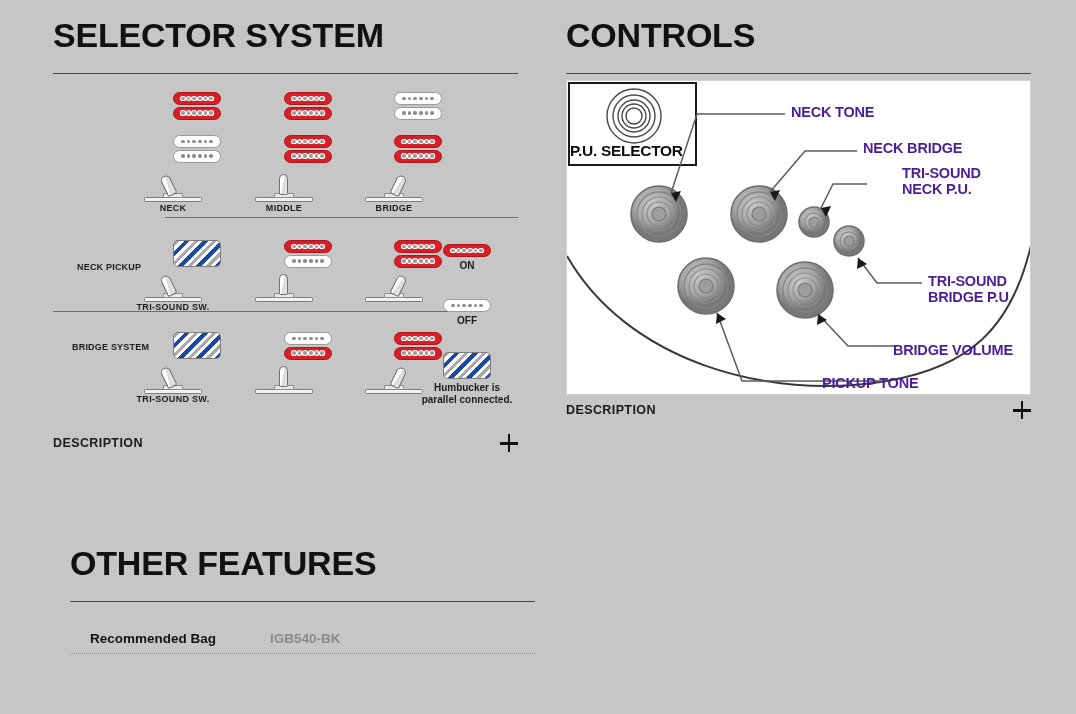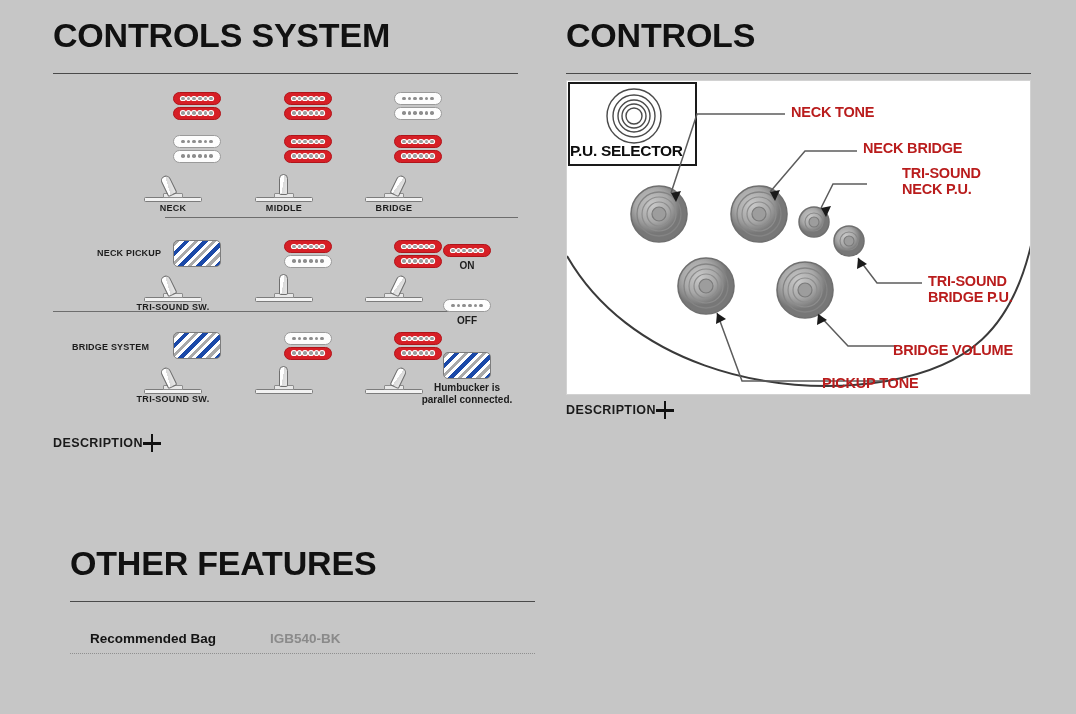--- a/index.html
+++ b/index.html
@@ -30,20 +30,21 @@
   .sec-rule {
     border-bottom: 1px solid #4a4a4a;
     margin-top: 21px;
     width: 100%;
   }
 
   
   .desc-row {
     display: flex;
     align-items: center;
+    justify-content: space-between;
     width: 100%;
     cursor: pointer;
     padding: 6px 0 4px 0;
   }
   .desc-label {
     font-size: 12.5px;
     font-weight: bold;
     color: #1a1a1a;
     letter-spacing: 0.4px;
   }
@@ -185,21 +186,21 @@
     font-size: 15.5px;
     font-weight: bold;
     color: #0d0d0d;
     letter-spacing: -0.3px;
     font-family: "Liberation Sans", sans-serif;
   }
   .ctl-label {
     position: absolute;
     font-size: 14.5px;
     font-weight: bold;
-    color: #b91c1c;
+    color: #4c1d95;
     letter-spacing: -0.2px;
     white-space: nowrap;
     line-height: 1.1;
     font-family: "Liberation Sans", sans-serif;
   }
 
   
   .feat-table { width: 100%; margin-top: 22px; }
   .feat-row {
     display: flex;
@@ -211,21 +212,21 @@
   .feat-name { font-weight: bold; color: #141414; min-width: 180px; }
   .feat-val  { color: #8a8a8a; font-weight: bold; }
   .feat-single { font-weight: bold; color: #141414; }
 </style>
 </head>
 <body>
 
 <div class="page">
 
   <div class="col-left">
-    <h2 class="sec-title">CONTROLS SYSTEM</h2>
+    <h2 class="sec-title">SELECTOR SYSTEM</h2>
     <div class="sec-rule"></div>
 
     <div class="switch-diagram">
 
       <div class="sd-hline" style="left:112px; top:137px; width:353px;"></div>
       <div class="sd-hline" style="left:0px;   top:231px; width:412px;"></div>
 
       <div class="pickup" style="left:120px; top:12px;">
         <div class="coil red">
           <i class="pole"></i>
@@ -348,21 +349,21 @@
             <i class="pole"></i>
         </div>
       </div>
       <div class="toggle right" style="left:312px; top:92px;">
         <div class="base"></div>
           <div class="plate"></div>
           <div class="lever"></div>
       </div>
       <div class="sw-caption" style="left:312px; top:123px; width:58px;">BRIDGE</div>
 
-      <div class="row-label" style="left:24px; top:168px;margin-left:20px;">NECK PICKUP</div>
+      <div class="row-label" style="left:24px; top:182px;">NECK PICKUP</div>
 
       <div class="pickup striped" style="left:120px; top:160px;"></div>
       <div class="toggle left" style="left:91px; top:192px;">
         <div class="base"></div>
           <div class="plate"></div>
           <div class="lever"></div>
       </div>
       <div class="sw-caption" style="left:82px; top:222px; width:76px;">TRI-SOUND SW.</div>
 
       <div class="pickup" style="left:231px; top:160px;">

